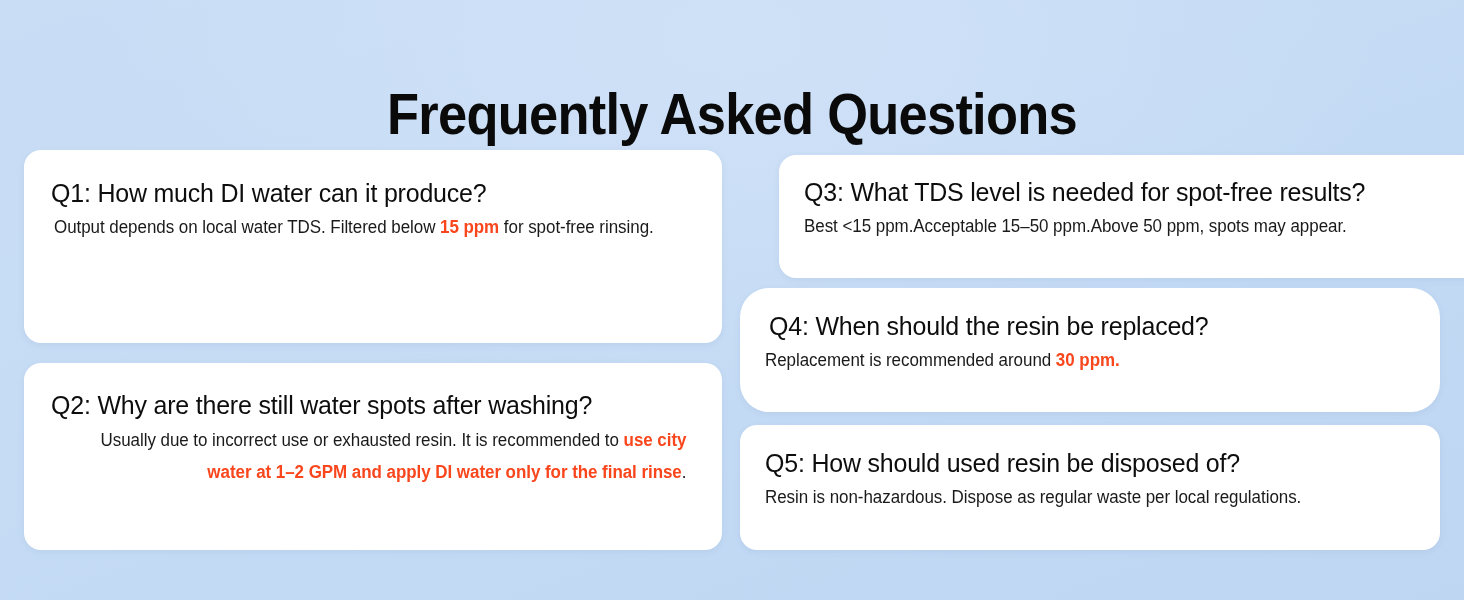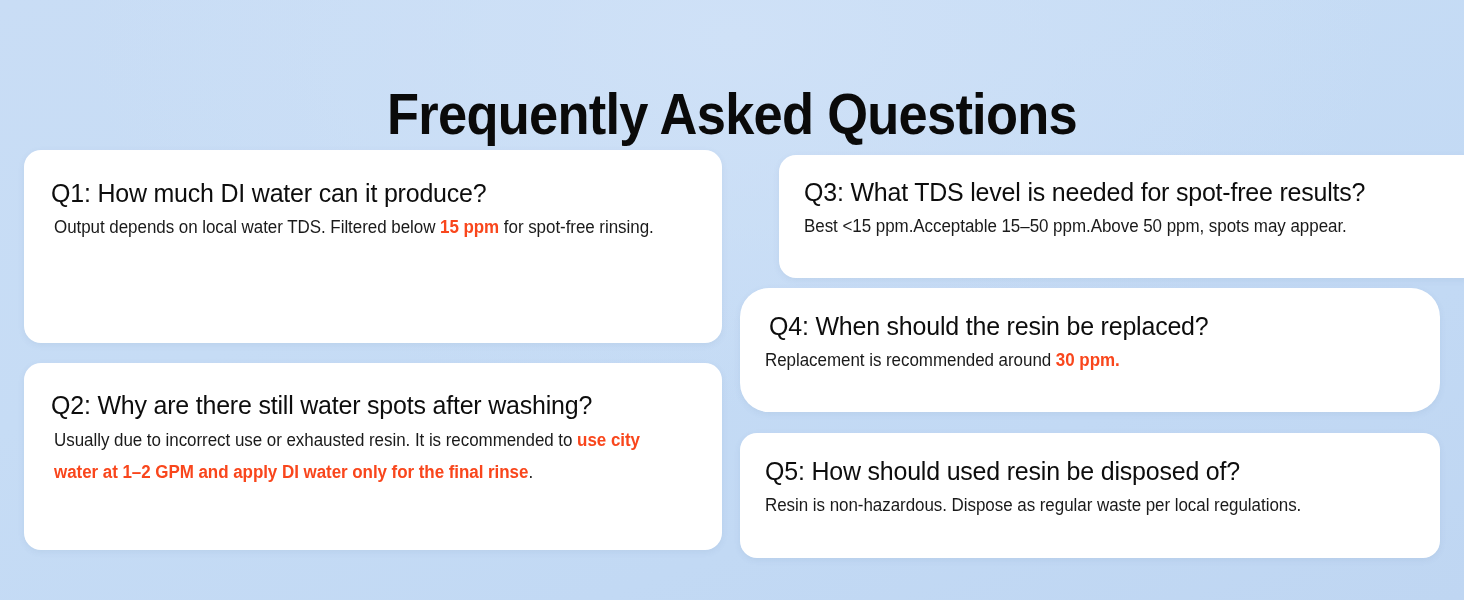--- a/index.html
+++ b/index.html
@@ -62,21 +62,21 @@
     left: 0;
     box-sizing: border-box;
     background: #ffffff;
     border-radius: 17px;
     box-shadow: 0 2px 6px rgba(90, 120, 160, 0.10);
     overflow: hidden;
   }
 
   
   .card-q1 { top: 0;   width: 698px; height: 193px; }
-  .card-q2 { top: 213px; width: 698px; height: 187px; }
+  .card-q2 { top: 213px; width: 698px; height: 187px; text-align: right; }
 
   
   .card-q3 { top: 5;   width: 700px; height: 123px; }
   .card-q4 { width: 700px; height: 124px; }
   .card-q5 { width: 700px; height: 125px; }
 
   .q-text {
     position: absolute;
     color: #0d0d0d;
     font-size: 26px;
@@ -148,21 +148,21 @@
       <div class="card card-q3" style="top:5px;margin-left:39px;">
         <div class="q-text">Q3: What TDS level is needed for spot-free results?</div>
         <div class="a-text"><span>Best &lt;15 ppm.Acceptable 15–50 ppm.Above 50 ppm, spots may appear.</span></div>
       </div>
 
       <div class="card card-q4" style="top:138px;border-radius:29px;">
         <div class="q-text"> Q4: When should the resin be replaced?</div>
         <div class="a-text"><span>Replacement is recommended around </span><span class="hl">30 ppm.</span></div>
       </div>
 
-      <div class="card card-q5" style="top:275px;margin-top:8px;">
+      <div class="card card-q5" style="top:275px;">
         <div class="q-text">Q5: How should used resin be disposed of?</div>
         <div class="a-text"><span>Resin is non-hazardous. Dispose as regular waste per local regulations.</span></div>
       </div>
 
     </div>
 
   </div>
 
 </div>
 

